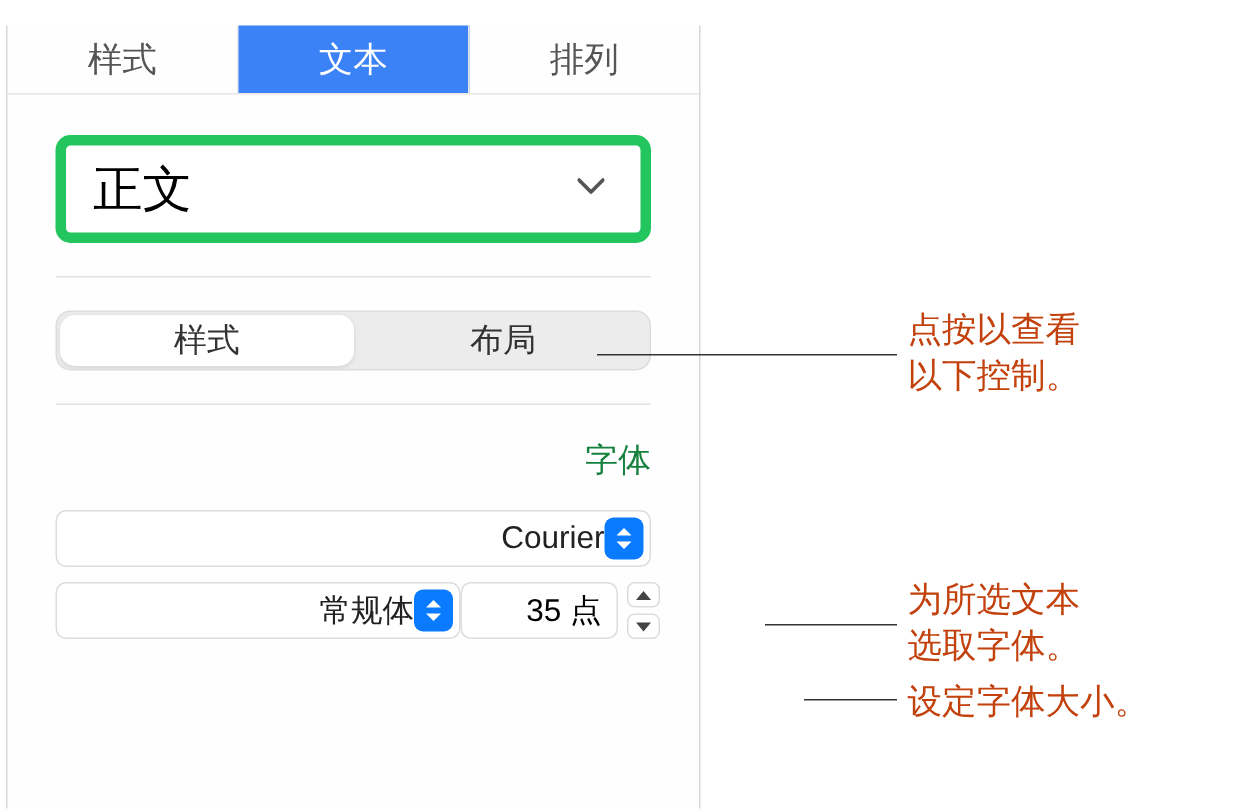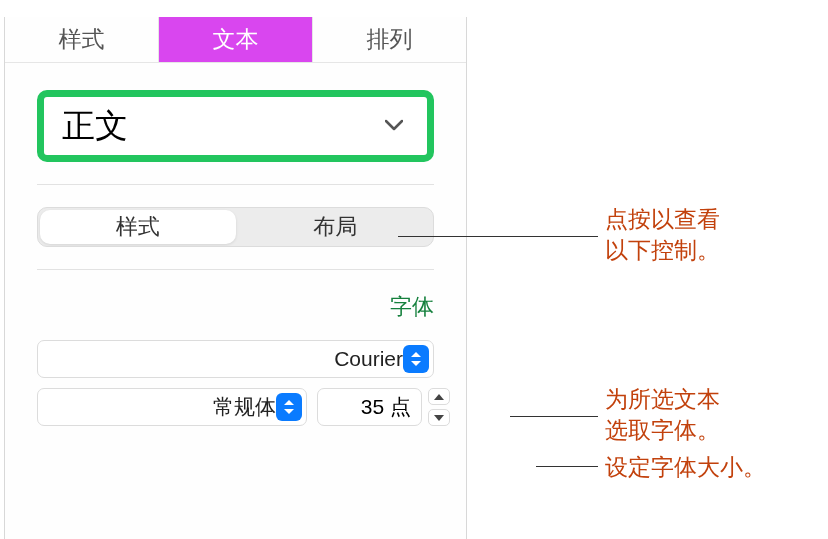--- a/index.html
+++ b/index.html
@@ -32,21 +32,21 @@
       display: flex;
       align-items: center;
       justify-content: center;
       font-size: 23px;
       color: #555;
       cursor: pointer;
       border-right: 1px solid #e6e6e6;
     }
     .top-tab:last-child { border-right: none; }
     .top-tab.active {
-      background: #d946ef;
+      background: #3b82f6;
       color: #fff;
       font-weight: 500;
     }
     .content { padding: 0 32px; }
     .style-select {
       margin-top: 27px;
       height: 72px;
       border: 7px solid #22c55e;
       border-radius: 10px;
       display: flex;
@@ -131,21 +131,20 @@
     .tri-up, .tri-down {
       width: 0; height: 0;
       border-left: 5px solid transparent;
       border-right: 5px solid transparent;
     }
     .tri-up { border-bottom: 5px solid #fff; margin-bottom: 2px; }
     .tri-down { border-top: 5px solid #fff; margin-top: 2px; }
     .row2 {
       margin-top: 10px;
       display: flex;
-      gap: 10px;
       align-items: center;
     }
     .weight-select {
       flex: 0 0 270px;
     }
     .size-group {
       display: flex;
       align-items: center;
       gap: 0;
       margin-left: auto;

